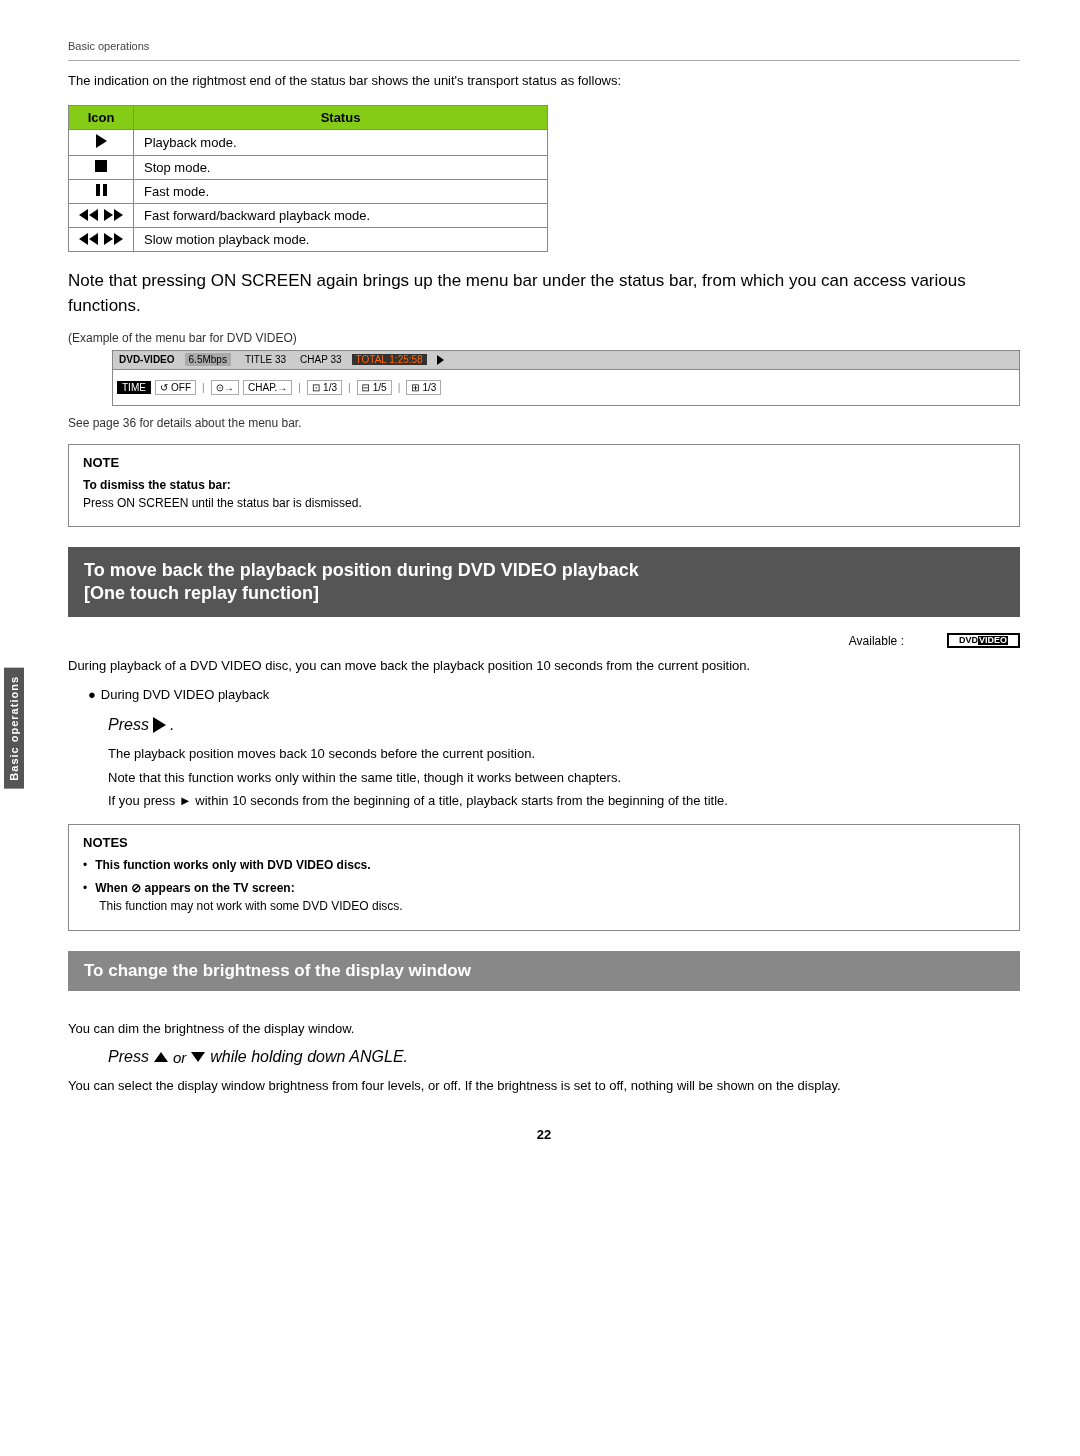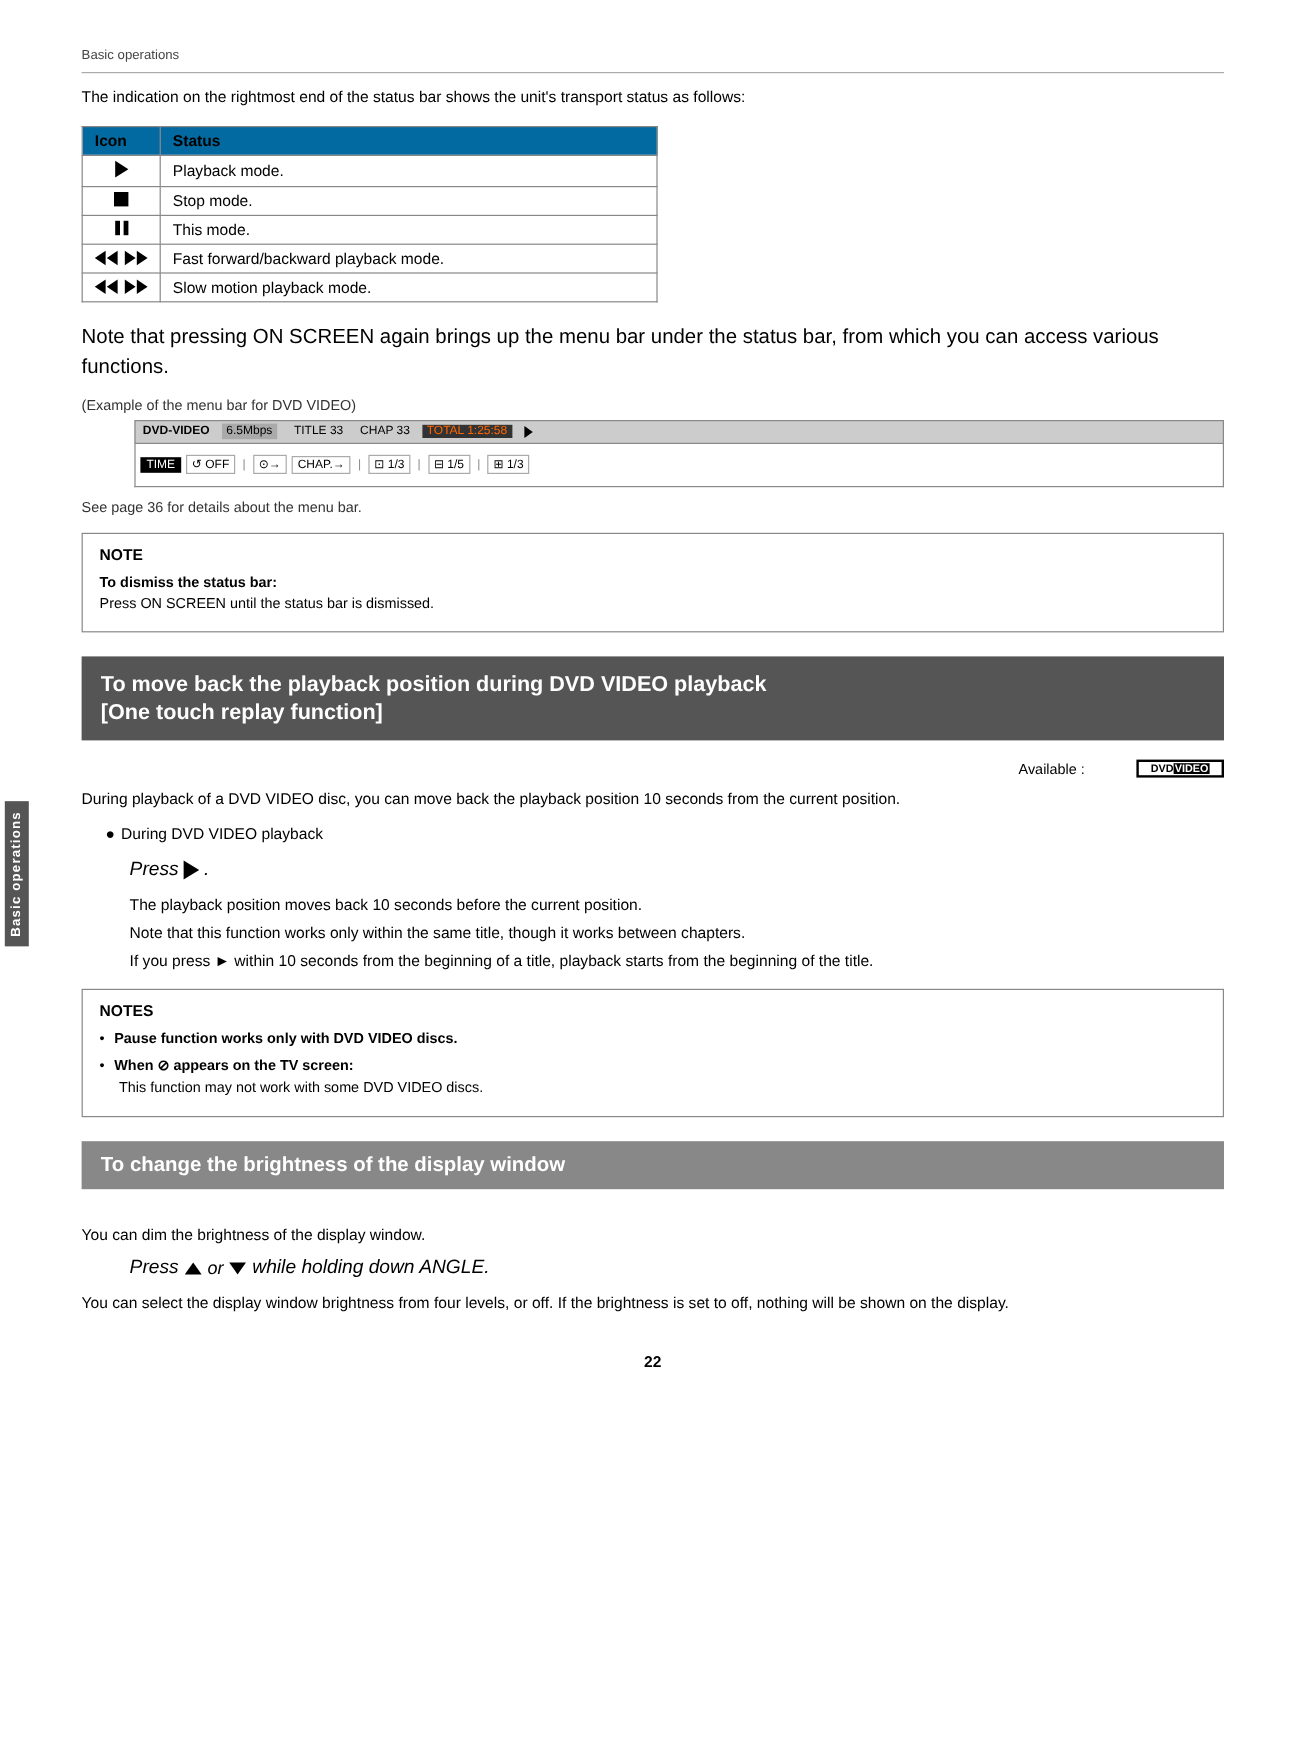--- a/index.html
+++ b/index.html
@@ -64,23 +64,23 @@
       margin-bottom: 16px;
       width: 480px;
     }
     .status-table th, .status-table td {
       border: 1px solid #888;
       padding: 4px 10px;
       font-size: 13px;
       vertical-align: middle;
     }
     .status-table th {
-      background: #0369a1;
-      font-weight: bold;
-      text-align: left;
+      background: #84cc16;
+      font-weight: bold;
+      text-align: center;
       margin-top: 44px;
     }
     .status-table td:first-child {
       text-align: center;
       width: 60px;
     }
 
     .icon-play {
       display: inline-block;
       width: 0;
@@ -460,21 +460,21 @@
           </td>
           <td>Stop mode.</td>
         </tr>
         <tr>
           <td>
             <div class="icon-pause">
               <span></span>
                 <span></span>
             </div>
           </td>
-          <td>This mode.</td>
+          <td>Fast mode.</td>
         </tr>
         <tr>
           <td>
             <div class="icons-row">
               <div class="icon-rew">
                 <div class="tri2"></div>
                   <div class="tri"></div>
               </div>
               <div class="icon-ff">
                 <div class="tri"></div>
@@ -564,21 +564,21 @@
       <em class="press-dot">.</em>
     </div>
 
     <p class="indented-text">The playback position moves back 10 seconds before the current position.</p>
     <p class="indented-text">Note that this function works only within the same title, though it works between chapters.</p>
     <p class="indented-text">If you press ► within 10 seconds from the beginning of a title, playback starts from the beginning of the title.</p>
 
     <div class="notes-box">
       <div class="notes-title">NOTES</div>
       <div class="notes-item">
-        <strong>Pause function works only with DVD VIDEO discs.</strong>
+        <strong>This function works only with DVD VIDEO discs.</strong>
       </div>
       <div class="notes-item">
         <span>
           <strong>When ⊘ appears on the TV screen:</strong><br>
           <span style="margin-left: 4px; text-align: center;">This function may not work with some DVD VIDEO discs.</span>
         </span>
       </div>
     </div>
 
     <div class="section-header2">

